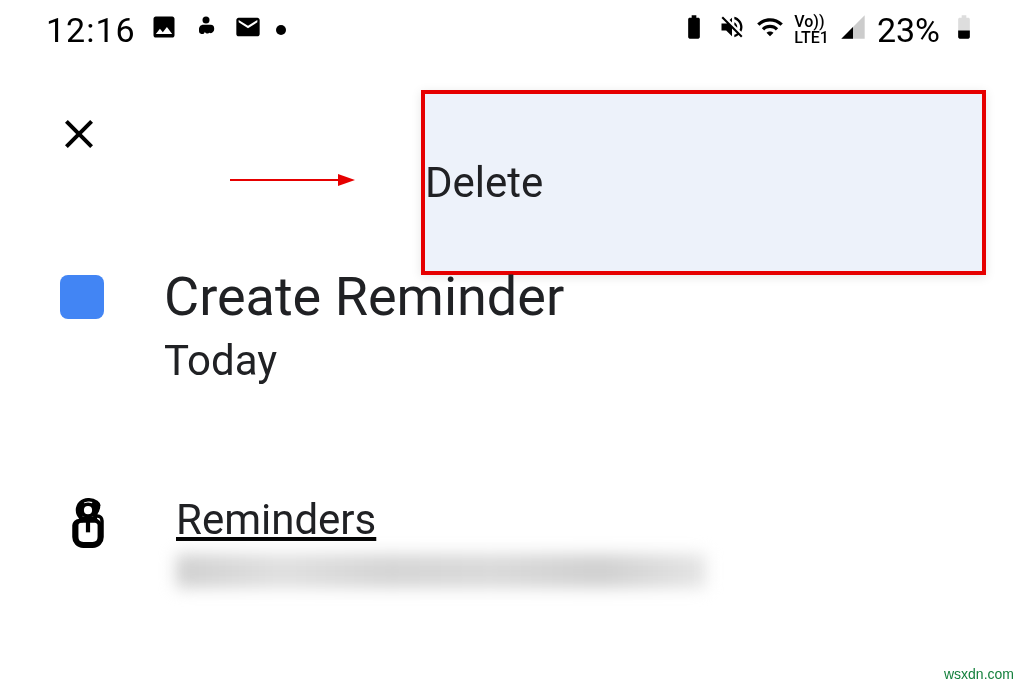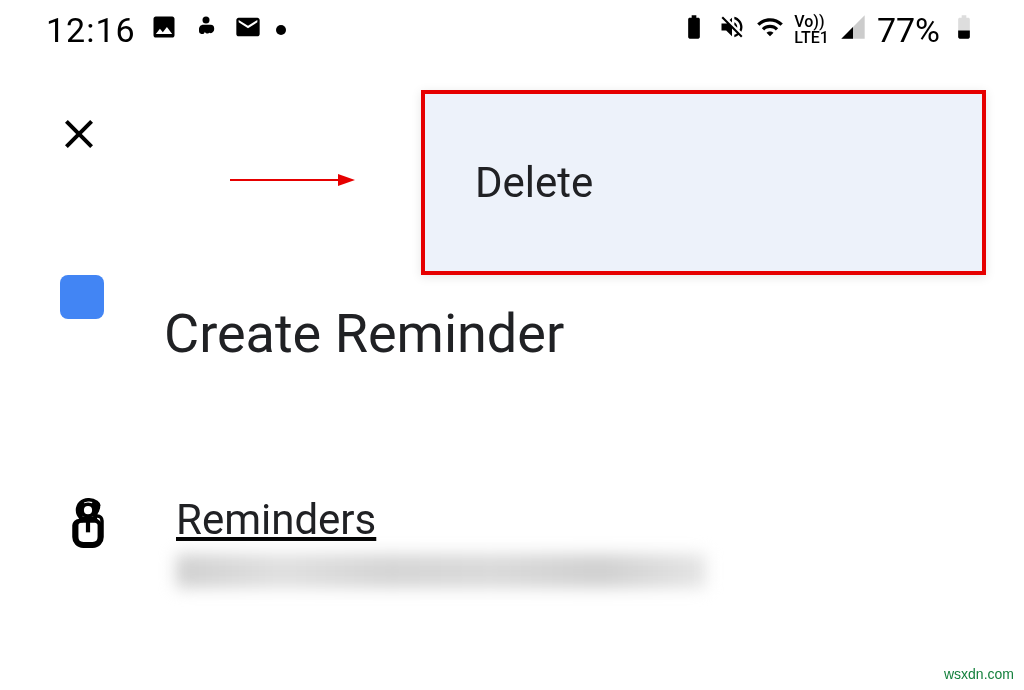--- a/index.html
+++ b/index.html
@@ -85,21 +85,20 @@
       position: absolute;
       left: 421px;
       top: 90px;
       width: 565px;
       height: 185px;
       background: #edf2fa;
       border: 4px solid #e60000;
       box-shadow: 0 2px 10px rgba(0,0,0,0.1);
       display: flex;
       align-items: center;
-      padding-left: 50px;
     }
     .menu-item {
       font-size: 42px;
       color: #202124;
       cursor: pointer;
       font-weight: 400;
     }
     .reminder-block {
       position: absolute;
       left: 60px;
@@ -111,21 +110,20 @@
     .color-box {
       width: 44px;
       height: 44px;
       background: #4285f4;
       border-radius: 8px;
       margin-top: 10px;
     }
     .reminder-text {
       display: flex;
       flex-direction: column;
-      margin-top: 37px;
     }
     .reminder-title {
       font-size: 54px;
       color: #202124;
       font-weight: 400;
       letter-spacing: 0px;
     }
     .reminder-date {
       font-size: 42px;
       color: #202124;
@@ -211,21 +209,21 @@
           <path d="M1 9l2 2c4.97-4.97 13.03-4.97 18 0l2-2C16.93 2.93 7.08 2.93 1 9zm8 8l3 3 3-3c-1.65-1.66-4.34-1.66-6 0zm-4-4l2 2c2.76-2.76 7.24-2.76 10 0l2-2C15.14 9.14 8.87 9.14 5 13z"></path>
         </svg>
     </span>
     <span class="signal-text">Vo))<br>LTE1</span>
     <span class="notif-icon">
       <svg viewBox="0 0 24 24">
           <path d="M2 22h20V2L2 22z" fill="#ccc"></path>
           <path d="M2 22h10V12L2 22z"></path>
         </svg>
     </span>
-    <span class="battery-pct">77%</span>
+    <span class="battery-pct">23%</span>
     <span class="notif-icon">
       <svg viewBox="0 0 24 24">
           <path d="M15.67 4H14V2h-4v2H8.33C7.6 4 7 4.6 7 5.33v15.33C7 21.4 7.6 22 8.33 22h7.33c.74 0 1.34-.6 1.34-1.33V5.33C17 4.6 16.4 4 15.67 4z" fill="#ddd"></path>
           <path d="M7 16h10v5.67c0 .73-.6 1.33-1.33 1.33H8.33C7.6 23 7 22.4 7 21.67V16z" transform="translate(0,-1)"></path>
         </svg>
     </span>
   </div>
 </div>
 
 <div class="close-button">
@@ -242,20 +240,21 @@
 </div>
 
 <div class="menu-popup">
   <div class="menu-item">Delete</div>
 </div>
 
 <div class="reminder-block">
   <div class="color-box"></div>
   <div class="reminder-text">
     <div class="reminder-title">Create Reminder</div>
+    <div class="reminder-date">Today</div>
   </div>
 </div>
 
 <div class="account-block">
   <span class="finger-icon">
     <svg viewBox="0 0 24 24">
         <path d="M12 2C9.5 2 7.5 4 7.5 6.5c0 1.3.6 2.5 1.5 3.3V11h-1c-1 0-2 1-2 2v5c0 2 1.5 4 4 4h4c2.5 0 4-2 4-4v-7c0-1-.8-2-2-2h-1V8c1-.8 1.5-2 1.5-3.3C17 4 15 2 12.5 2H12zm0 2c1.4 0 2.5 1.1 2.5 2.5S13.4 9 12 9 9.5 7.9 9.5 6.5 10.6 4 12 4z" fill="none" stroke="#000" stroke-width="1.5"></path>
         <path d="M10 3c-1 1-1.5 2-1.5 3.5 0 1 .4 2 1 2.7" fill="none" stroke="#000" stroke-width="1.8"></path>
         <path d="M14 3c1 1 1.5 2 1.5 3.5 0 1-.4 2-1 2.7" fill="none" stroke="#000" stroke-width="1.8"></path>
         <path d="M9 11v-1h6v1" fill="none" stroke="#000" stroke-width="1.8"></path>

